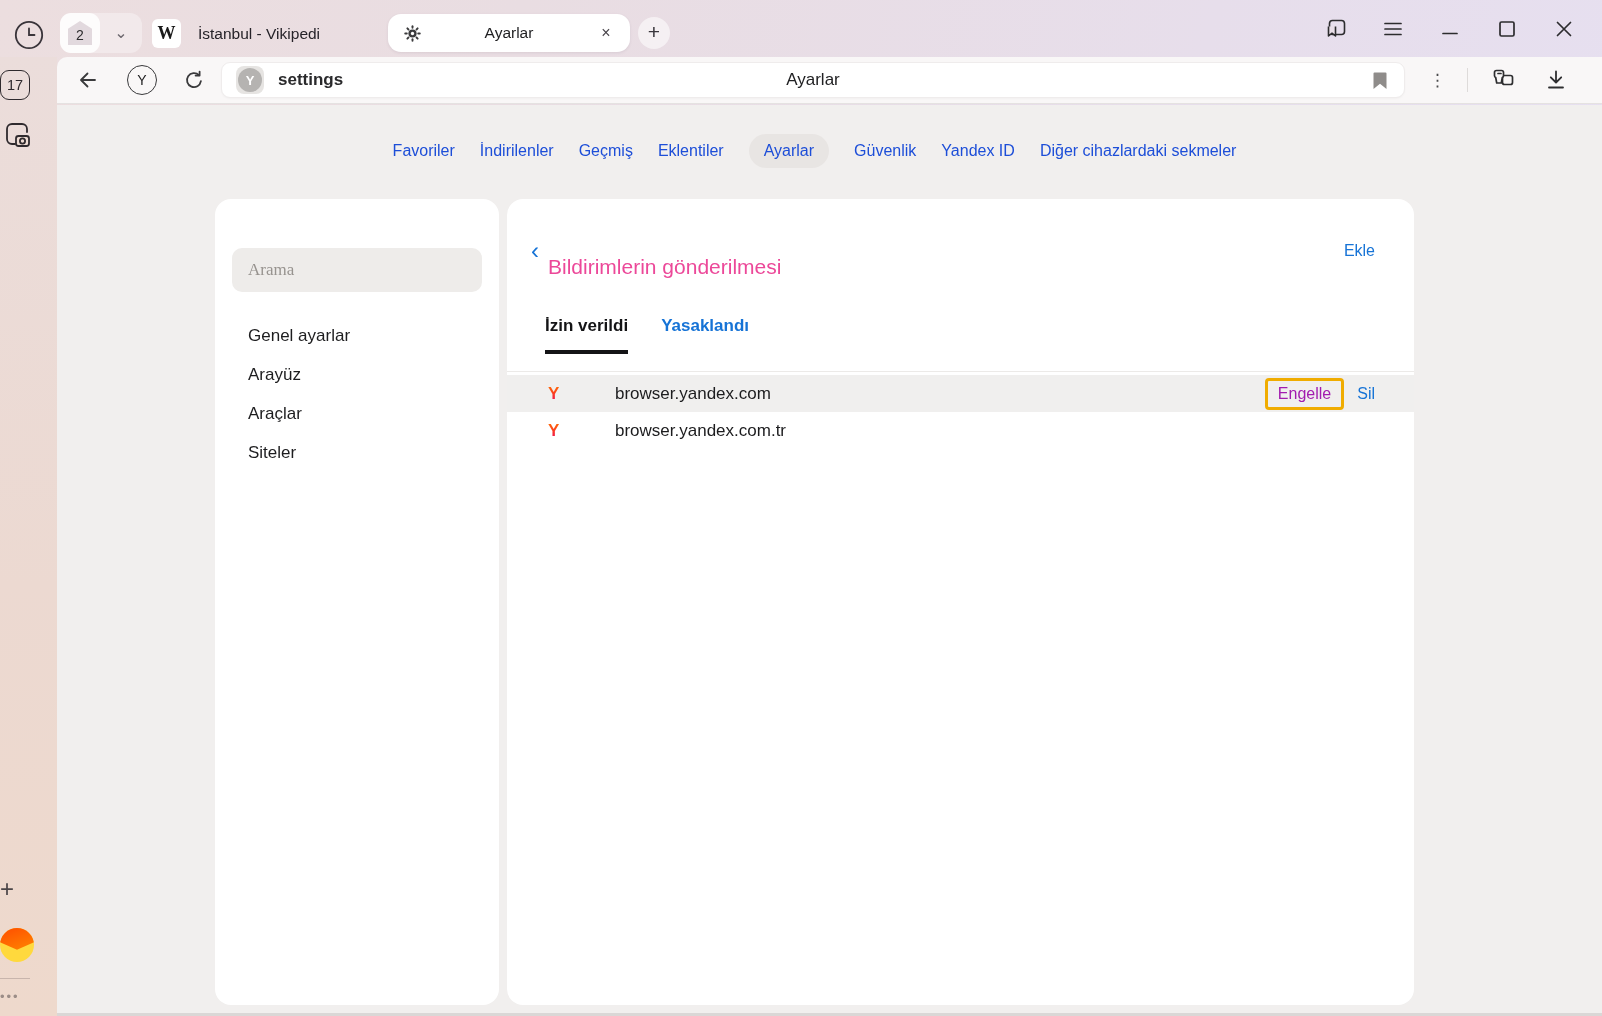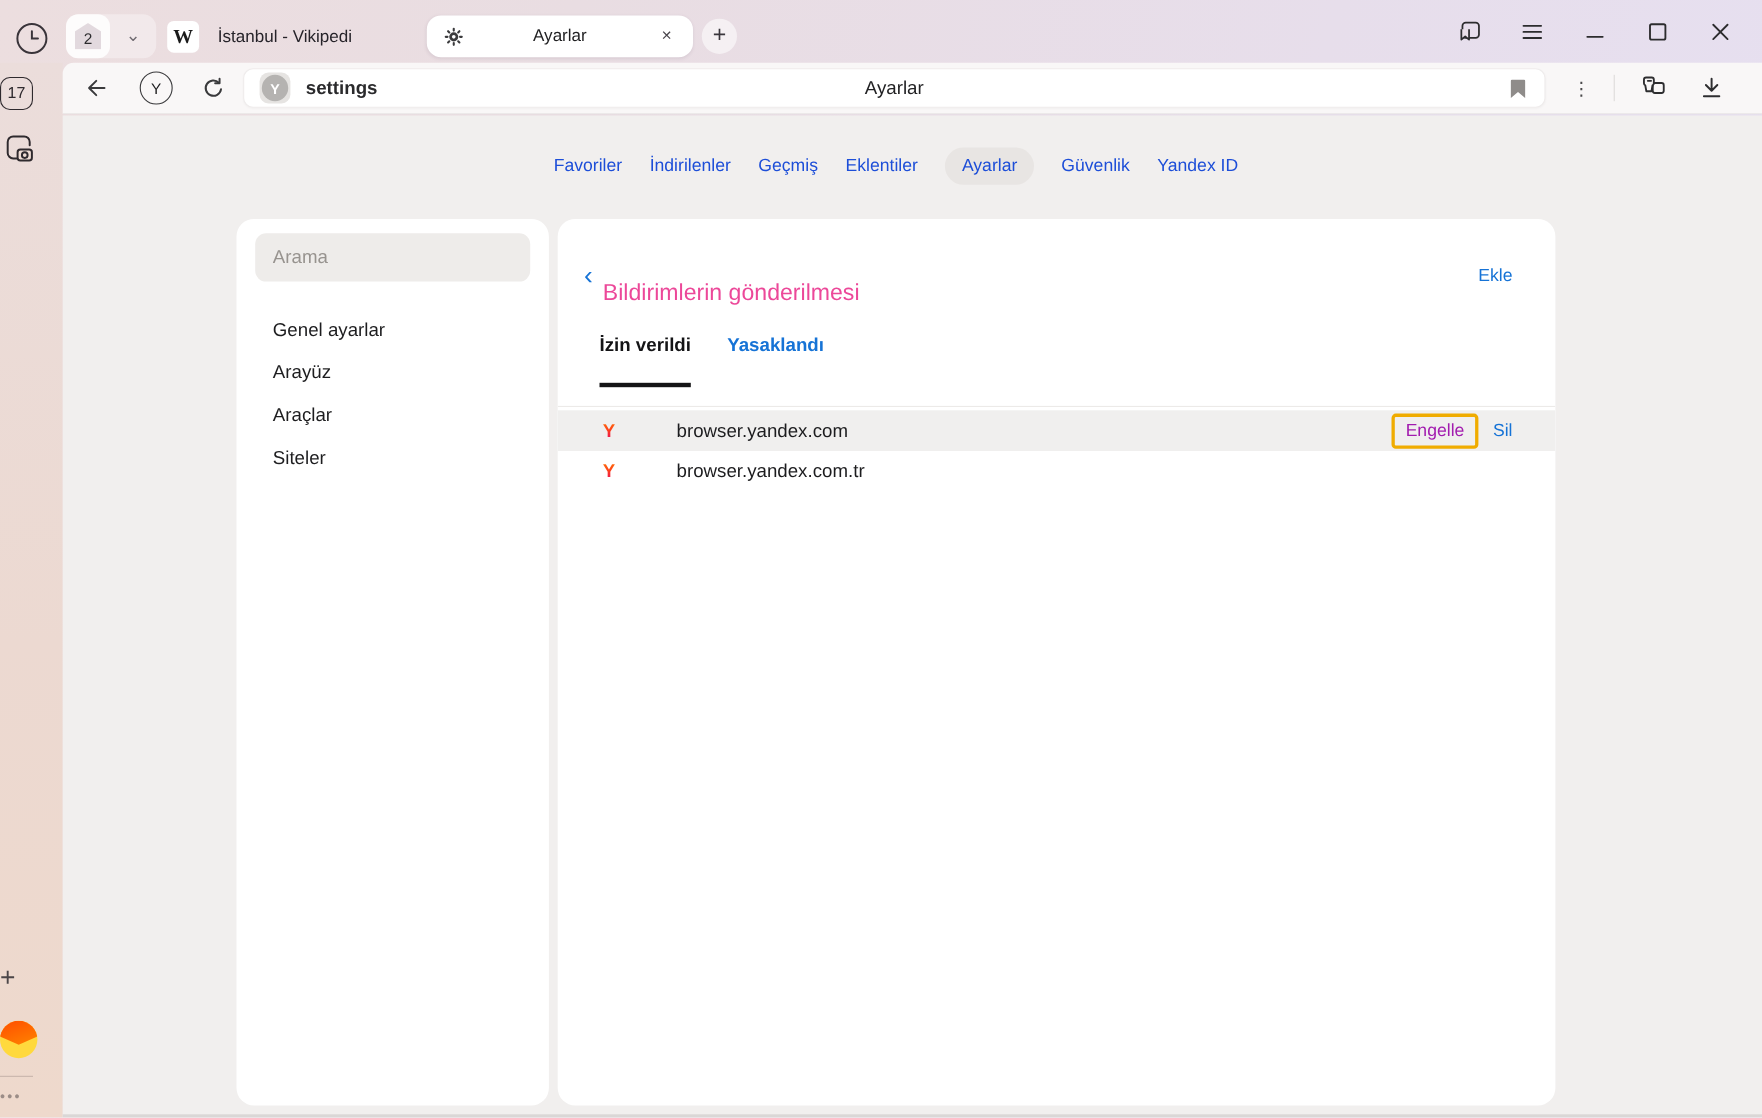--- a/index.html
+++ b/index.html
@@ -86,32 +86,32 @@
 
   .nav-tabs { position:absolute; top:29px; left:158px; right:188px; height:38px;
     display:flex; align-items:flex-start; justify-content:center; gap:25px; font-size:16px; color:#1d4ed8; }
   .nav-tab { padding:8px 0; white-space:nowrap; }
   .nav-tab.active { background:#e8e5e3; border-radius:18px; padding:8px 15px; }
 
   .cards { position:absolute; top:94px; left:158px; right:188px; bottom:11px; display:flex; gap:8px; }
   .card { background:#fff; border-radius:16px; }
   .card-left { width:284px; padding:13px 17px 0; }
   .search-box { height:44px; background:#eeecea; border-radius:10px; border:none; width:100%;
-    padding:16px 16px; font-size:17px; font-family:Liberation Sans, sans-serif; color:#222; outline:none; }
+    padding:16px 16px; font-size:17px; font-family:Liberation Serif, serif; color:#222; outline:none;margin-top:36px; }
   .search-box::placeholder { color:#97938f; }
   .menu { margin-top:24px; }
   .menu-item { height:39px; line-height:39px; padding-left:16px; font-size:17px; color:#1d1d1f; border-radius:8px; }
 
   .card-right { flex:1; position:relative; overflow:hidden; }
   .panel-header { display:flex; align-items:center; padding:23px 39px 0 24px; }
   .back-chev { color:#1673d6; font-size:24px; line-height:1; margin-right:9px; font-weight:400; }
   .panel-title { color:#ec4899; font-size:21px; flex:1;margin-top:33px; }
   .add-link { color:#1673d6; font-size:16px; }
   .perm-tabs { display:flex; gap:33px; margin:25px 0 0 38px; font-size:17px; font-weight:700; }
-  .perm-tab { padding-bottom:28px; position:relative; }
+  .perm-tab { padding-bottom:18px; position:relative;margin-top:12px; }
   .perm-tab.active { color:#141416; }
   .perm-tab.active::after { content:""; position:absolute; left:0; right:0; bottom:0; height:4px; background:#141416; }
   .perm-tab.inactive { color:#1673d6; }
   .site-list { border-top:1px solid #eceae8; margin-top:17px; padding-top:3px; }
   .site-row { display:flex; align-items:center; height:37px; padding:0 39px 0 41px; }
   .site-row.highlight { background:#f0efee; }
   .y-fav { width:18px; font-weight:700; font-size:17px; margin-right:13px;
     background:linear-gradient(180deg,#ff7a00 0%, #fc3f1d 45%, #e8006d 100%);
     -webkit-background-clip:text; background-clip:text; color:transparent; }
   .site-domain { flex:1; font-size:17px; color:#1c1c1e;margin-left:36px; }
@@ -255,20 +255,21 @@
 <div class="content">
 
   <div class="nav-tabs">
     <div class="nav-tab">Favoriler</div>
     <div class="nav-tab">İndirilenler</div>
     <div class="nav-tab">Geçmiş</div>
     <div class="nav-tab">Eklentiler</div>
     <div class="nav-tab active">Ayarlar</div>
     <div class="nav-tab">Güvenlik</div>
     <div class="nav-tab">Yandex ID</div>
+    <div class="nav-tab">Diğer cihazlardaki sekmeler</div>
   </div>
 
   <div class="cards">
 
     <div class="card card-left">
       <input class="search-box" type="text" placeholder="Arama" style="">
       <div class="menu">
         <div class="menu-item">Genel ayarlar</div>
         <div class="menu-item">Arayüz</div>
         <div class="menu-item">Araçlar</div>

